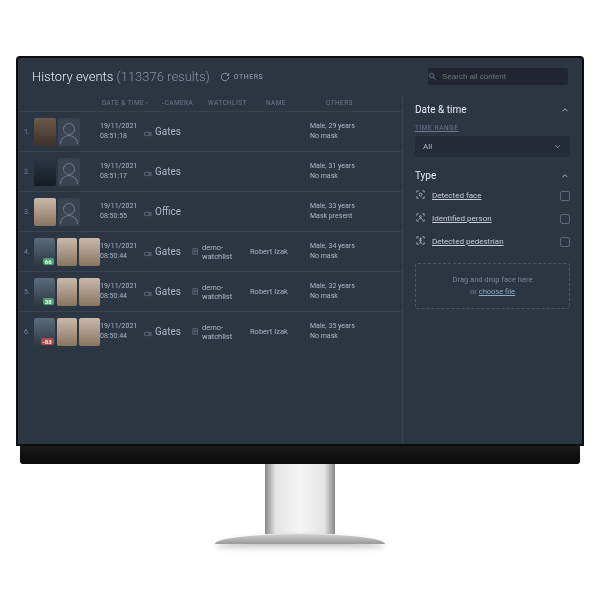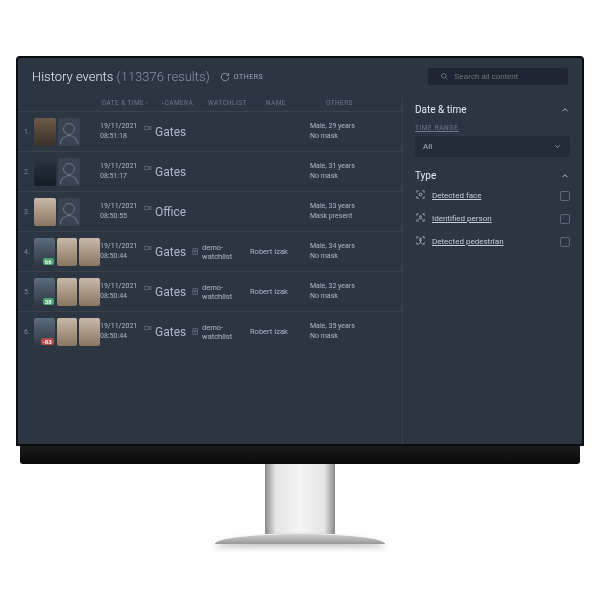--- a/index.html
+++ b/index.html
@@ -49,21 +49,21 @@
   .refresh {
     display: flex; align-items: center; gap: 4px;
     color: #9aa6b8; font-size: 7px; letter-spacing: .5px;
     cursor: pointer;
   }
   .refresh svg { width: 10px; height: 10px; }
   .search {
     margin-left: auto;
     display: flex; align-items: center; gap: 5px;
     background: #1f2631; border-radius: 3px;
-    padding: 4px 12px; width: 140px;
+    padding: 4px 0; width: 140px;
     color: #7b889c;
   }
   .search input {
     background: transparent; border: none; outline: none;
     color: #c6cdd8; font-size: 8px; width: 100%;
   }
   .search svg { width: 9px; height: 9px; flex-shrink: 0; }
 
   .body { flex: 1; display: flex; overflow: hidden; }
   .list { flex: 1; overflow: hidden; }
@@ -108,21 +108,21 @@
     border-bottom: none; position: absolute; bottom: 2px;
   }
   .score {
     position: absolute; bottom: 1px; right: 1px;
     font-size: 6px; padding: 0 2px; border-radius: 2px;
     color: #fff; font-weight: 600;
   }
   .score.green { background: #4aa36e; }
   .score.red { background: #b24a4a; }
   .dt { width: 44px; font-size: 7px; color: #aeb8c8; line-height: 1.3; }
-  .cam { width: 48px; font-size: 12px; color: #aeb8c8; display:flex; align-items:flex-start; gap:3px;}
+  .cam { width: 48px; font-size: 10px; color: #aeb8c8; display:flex; align-items:flex-end; gap:3px;}
   .cam svg { width:8px; height:6px; opacity:.7;}
   .wl { width: 58px; font-size: 7.5px; color: #aeb8c8; display:flex; align-items:center; gap:3px;}
   .wl svg { width:7px; height:8px; opacity:.7; flex-shrink:0;}
   .nm { width: 60px; font-size: 7.5px; color: #aeb8c8; }
   .oth { width: 46px; font-size: 7px; color: #aeb8c8; line-height: 1.3; }
 
   .side {
     width: 180px; padding: 6px 12px;
     border-left: 1px solid #39424f;
     overflow: hidden;
@@ -389,20 +389,26 @@
                       <path d="M12 10v5m-2 4 2-4 2 4M9 12l3-2 3 2"></path>
                     </svg></span>
                   <span>Detected pedestrian</span>
                 </div>
                 <div class="box"></div>
               </div>
             </div>
       </div>
 
       <div class="sect">
+        <div class="dropzone">
+          <div>Drag and drop face here</div>
+          <div>
+            <span>or </span><span class="link">choose file</span>
+          </div>
+        </div>
       </div>
     </div>
   </div>
 
 </div>
 <div class="bezel-bottom"></div>
 <div class="stand-neck"></div>
 <div class="stand-base"></div>
 </div>
 

